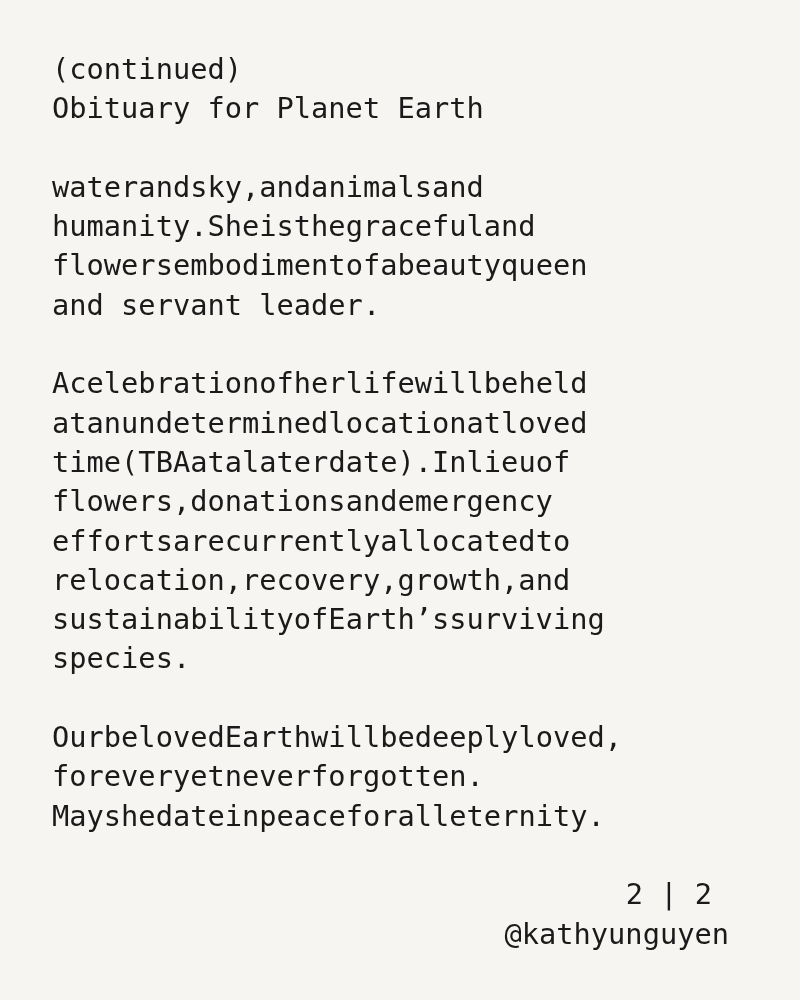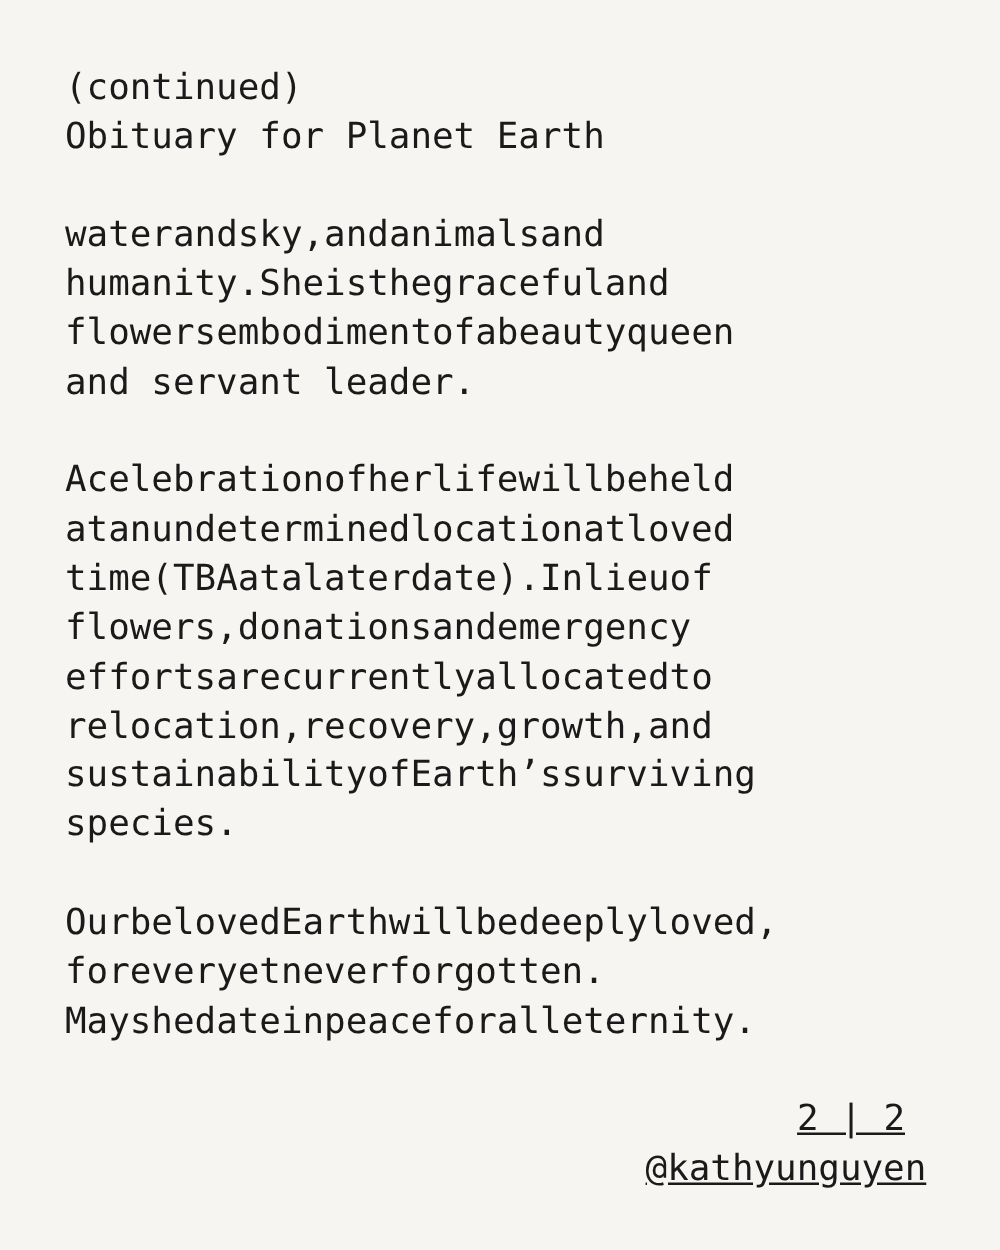--- a/index.html
+++ b/index.html
@@ -34,22 +34,21 @@
   .line.r {
     text-align: right;
   }
   .line.pad-r {
     padding-right: 17px;
   }
   .block {
     margin: 0 0 39.3px 0; 
   }
   .footer-block {
-    margin: 4px;
-    text-decoration: underline;
+    margin: 16px;
   }
 </style>
 </head>
 <body style="background: rgb(246, 245, 242); color: rgb(26, 26, 26);">
 
 <main class="page">
 
   <header class="block">
     <div class="line">(continued)</div>
     <div class="line">Obituary for Planet Earth</div>

